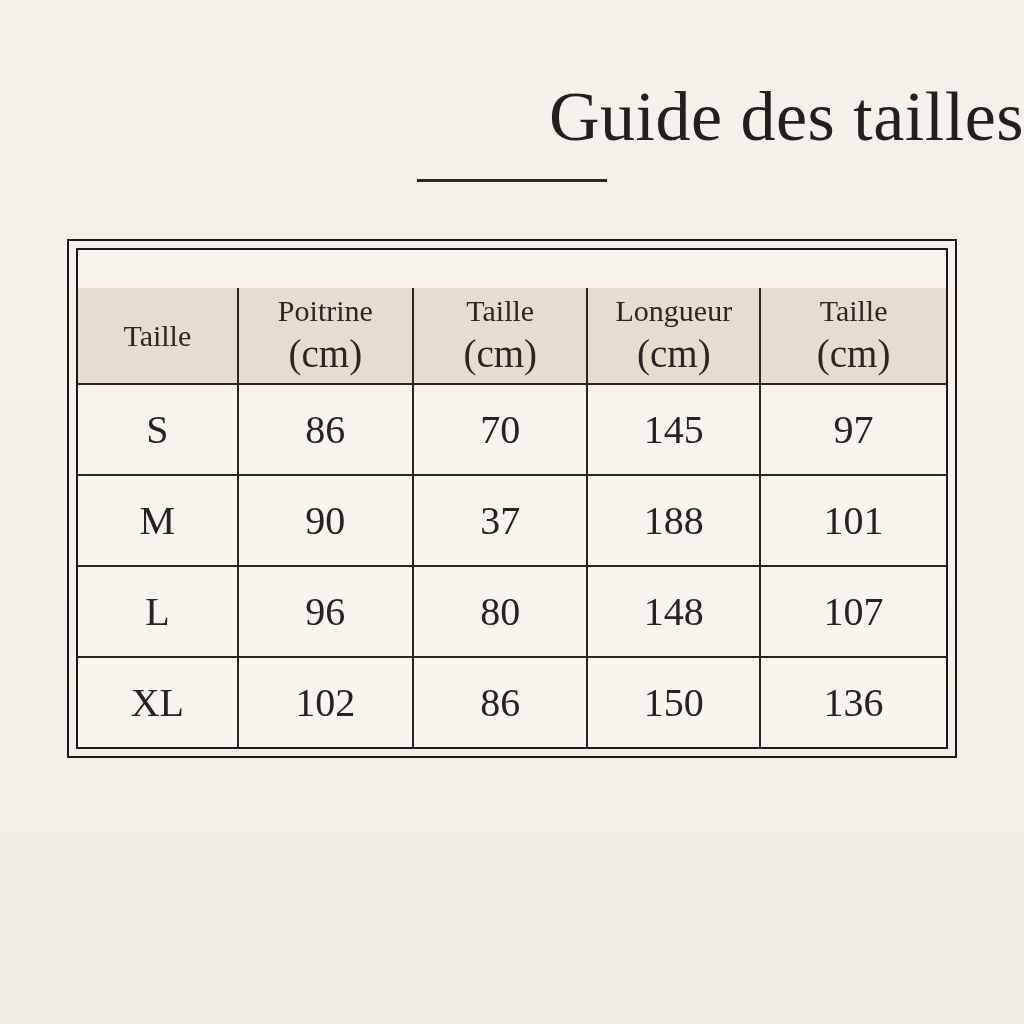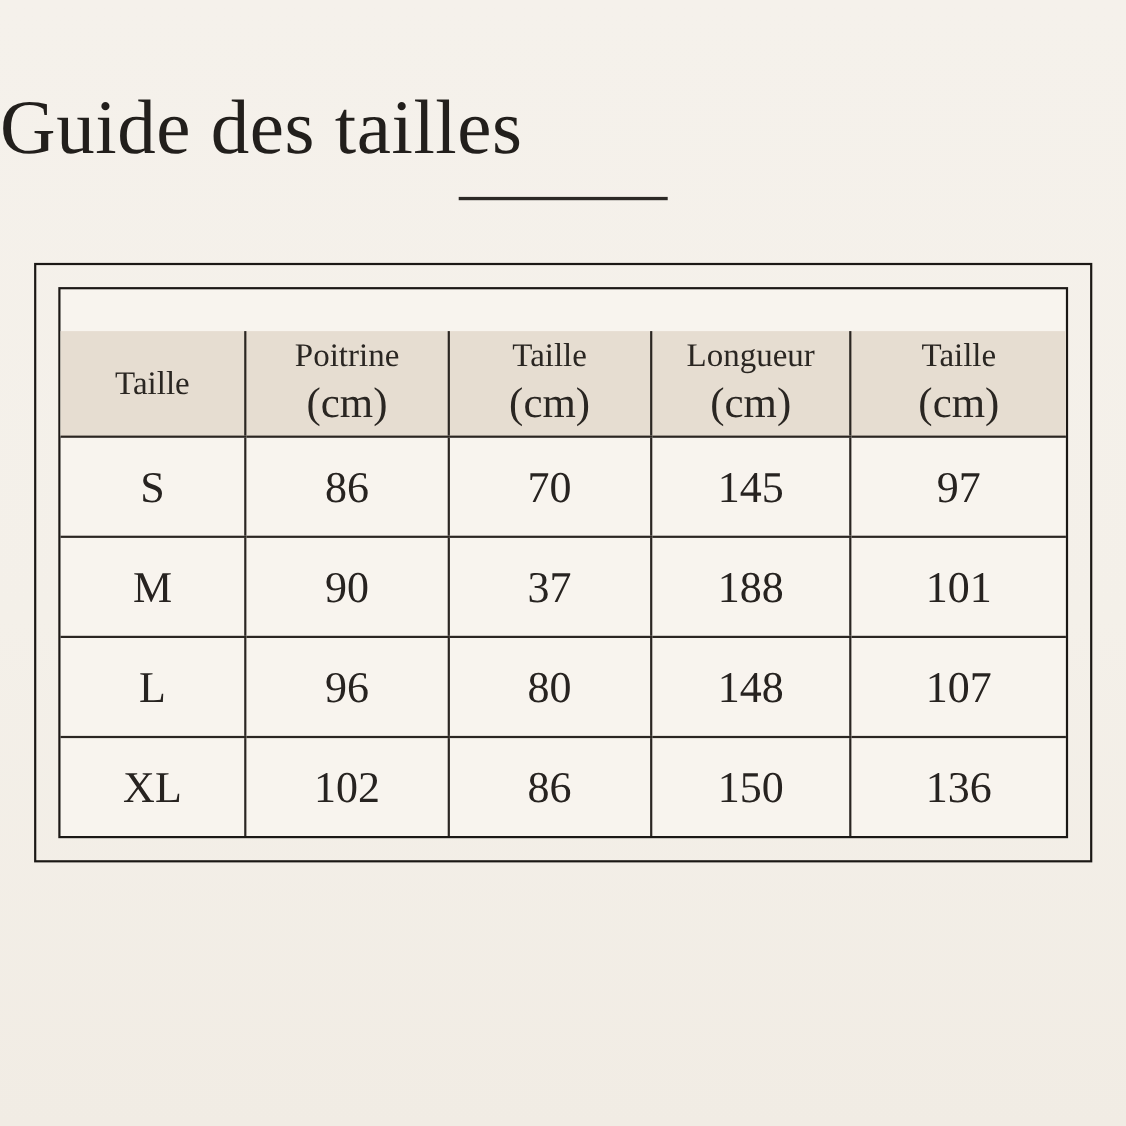--- a/index.html
+++ b/index.html
@@ -11,38 +11,38 @@
     width: 1024px;
     height: 1024px;
     background: linear-gradient(180deg, #f5f1eb 0%, #f4f0e9 55%, #f1ece4 100%);
     font-family: "Liberation Serif", "DejaVu Serif", serif;
     color: #262220;
     overflow: hidden;
   }
   .title {
     margin: 0;
     padding-top: 82px;
-    text-align: left;
+    text-align: right;
     font-size: 70px;
     font-weight: 400;
     line-height: 1;
     letter-spacing: 0.5px;
     color: #221f1c;
   }
   .title-underline {
     width: 190px;
     height: 3px;
     margin: 27px auto 0 auto;
     background: #2c2925;
   }
   .table-outer {
-    width: 962px;
+    width: 890px;
     margin: 57px auto 0 auto;
     border: 2px solid #1b1815;
-    padding: 20px;
+    padding: 7px;
     box-sizing: border-box;
   }
   .table-inner {
     border: 2px solid #1b1815;
     background: #f8f4ee;
     padding-top: 38px;
   }
   table.size-table {
     width: 100%;
     border-collapse: collapse;

